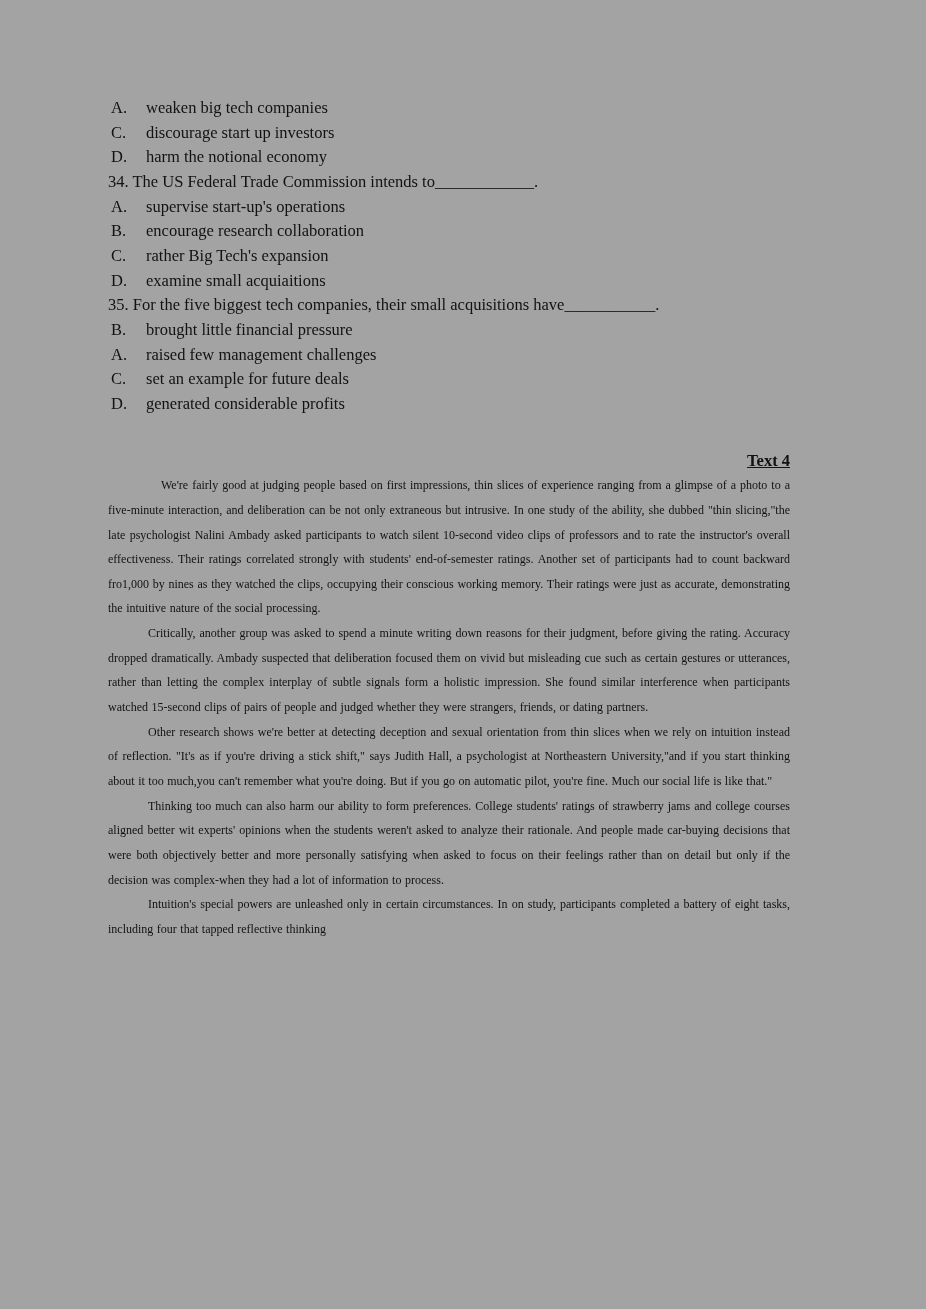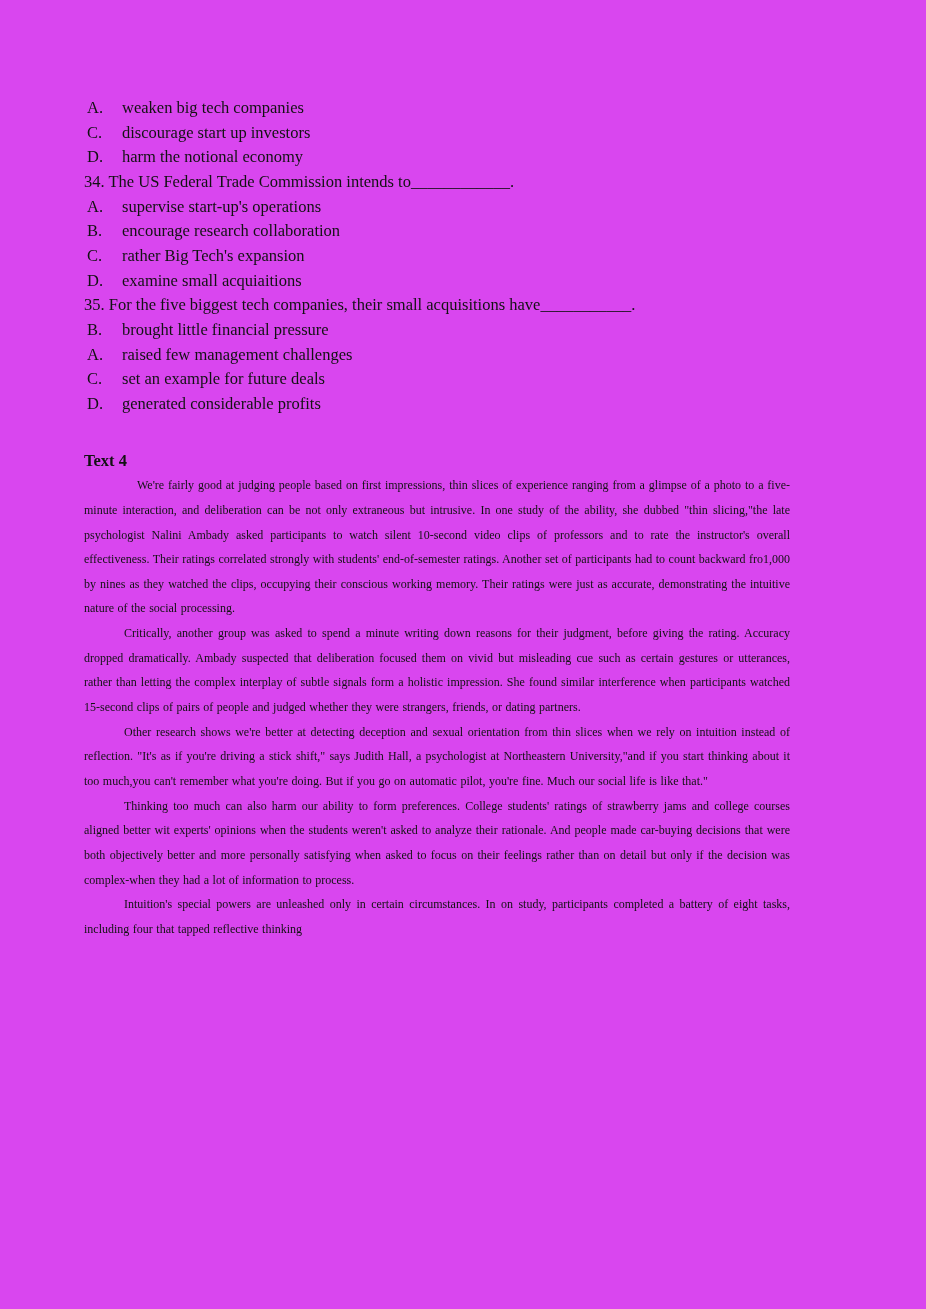--- a/index.html
+++ b/index.html
@@ -12,39 +12,40 @@
     position: relative;
     font-family: "Liberation Serif", serif;
     color: #121212;
     overflow: hidden;
   }
   .page {
     position: absolute;
     top: 0; left: 0;
     width: 926px;
     height: 1309px;
-    background: #d946ef;
-    padding: 96px 136px 0 84px;
+    background: #a3a3a3;
+    padding: 96px 136px 0 108px;
   }
   .qline {
     font-size: 16.5px;
     line-height: 24.65px;
     white-space: nowrap;
   }
   .qline.option { padding-left: 3px; }
   .opt-letter {
     display: inline-block;
     width: 35px;
   }
   .text-heading {
     margin-top: 32px;
     font-size: 16.5px;
     line-height: 24.65px;
     font-weight: bold;
-    text-align: left;
+    text-align: right;
+    text-decoration: underline;
   }
   .passage p {
     font-size: 12px;
     line-height: 24.65px;
     text-align: justify;
     text-indent: 40px;
     word-spacing: 0.5px;
   }
   .passage p.first-para { text-indent: 53px; }
 </style>

